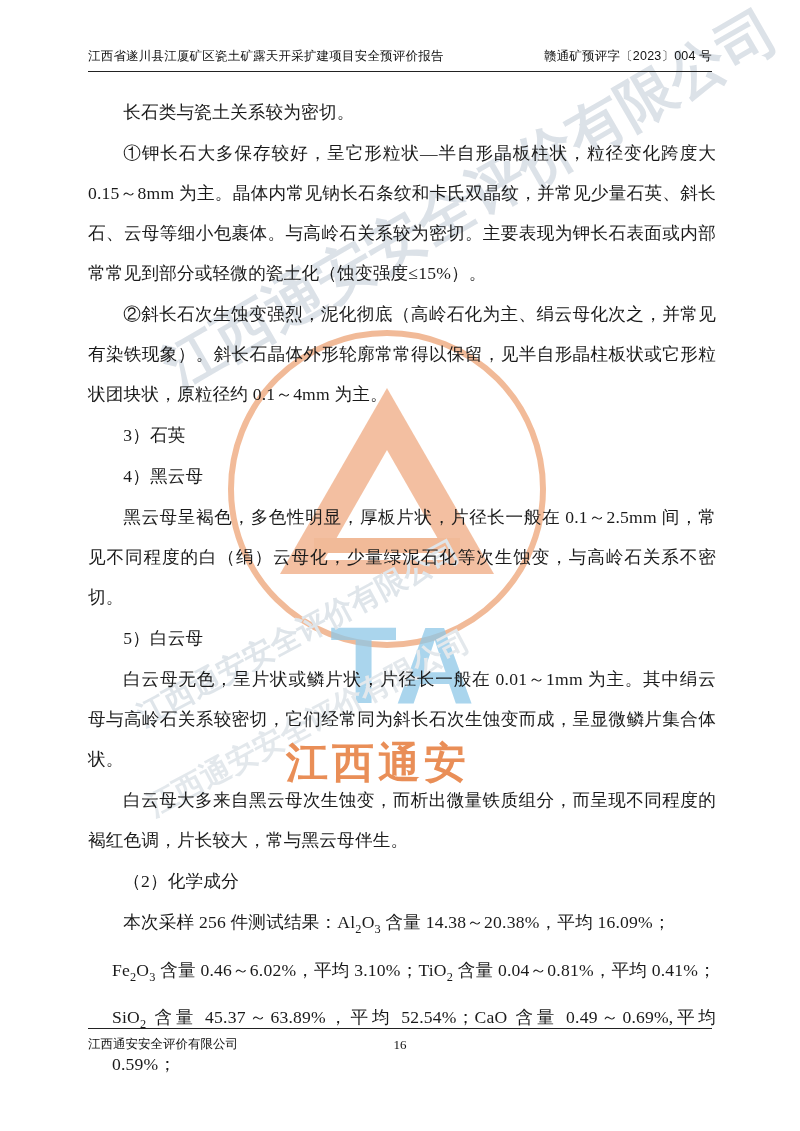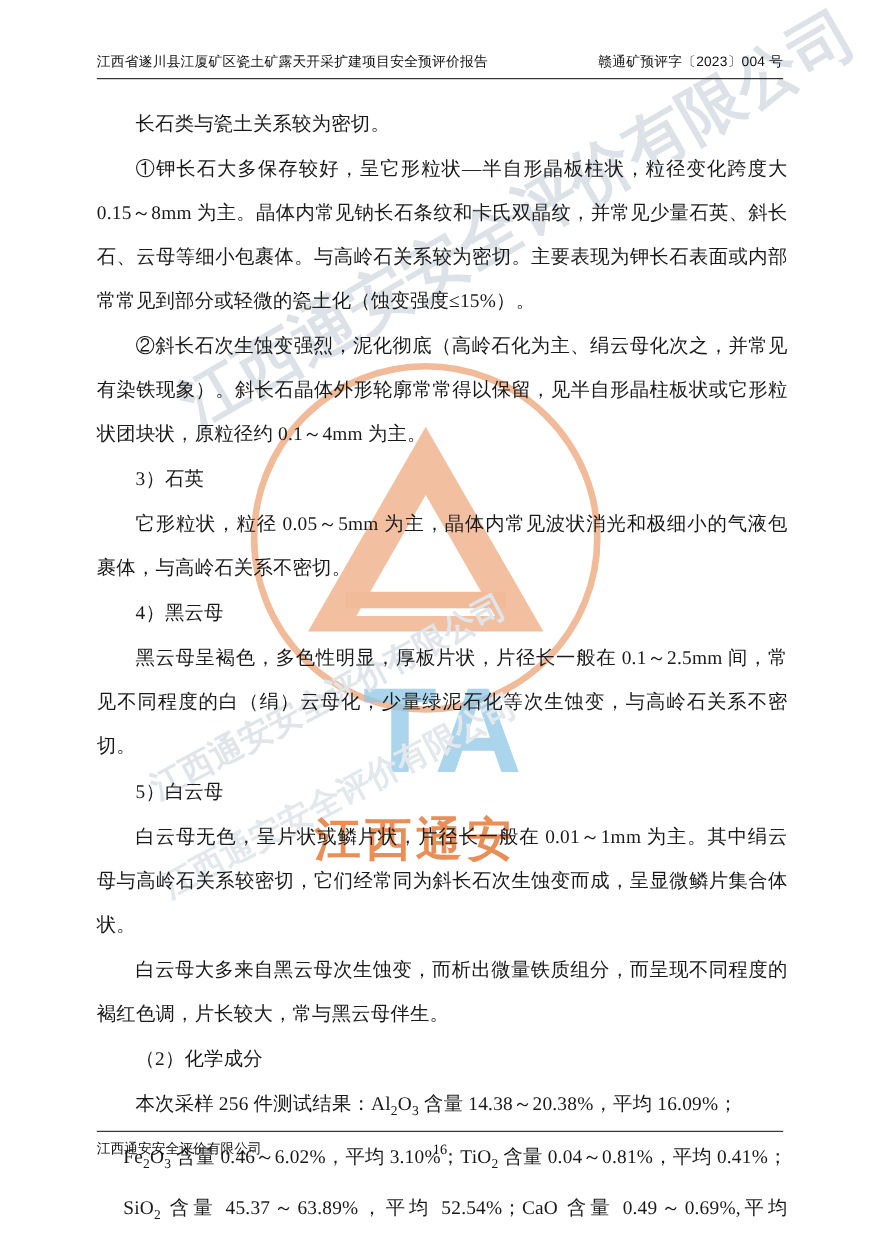--- a/index.html
+++ b/index.html
@@ -228,21 +228,20 @@
       <span>赣通矿预评字〔2023〕004 号</span>
     </div>
     <div class="header-rule"></div>
   </div>
 
   <div class="content">
     <p class="para">长石类与瓷土关系较为密切。</p>
     <p class="para">①钾长石大多保存较好，呈它形粒状—半自形晶板柱状，粒径变化跨度大 0.15～8mm 为主。晶体内常见钠长石条纹和卡氏双晶纹，并常见少量石英、斜长石、云母等细小包裹体。与高岭石关系较为密切。主要表现为钾长石表面或内部常常见到部分或轻微的瓷土化（蚀变强度≤15%）。</p>
     <p class="para">②斜长石次生蚀变强烈，泥化彻底（高岭石化为主、绢云母化次之，并常见有染铁现象）。斜长石晶体外形轮廓常常得以保留，见半自形晶柱板状或它形粒状团块状，原粒径约 0.1～4mm 为主。</p>
     <p class="para">3）石英</p>
-    <p class="para">它形粒状，粒径 0.05～5mm 为主，晶体内常见波状消光和极细小的气液包裹体，与高岭石关系不密切。</p>
     <p class="para">4）黑云母</p>
     <p class="para">黑云母呈褐色，多色性明显，厚板片状，片径长一般在 0.1～2.5mm 间，常见不同程度的白（绢）云母化，少量绿泥石化等次生蚀变，与高岭石关系不密切。</p>
     <p class="para">5）白云母</p>
     <p class="para">白云母无色，呈片状或鳞片状，片径长一般在 0.01～1mm 为主。其中绢云母与高岭石关系较密切，它们经常同为斜长石次生蚀变而成，呈显微鳞片集合体状。</p>
     <p class="para">白云母大多来自黑云母次生蚀变，而析出微量铁质组分，而呈现不同程度的褐红色调，片长较大，常与黑云母伴生。</p>
     <p class="para">（2）化学成分</p>
 
     <p class="para"><span>本次采样 256 件测试结果：Al</span><sub>2</sub><span>O</span><sub>3</sub><span> 含量 14.38～20.38%，平均 16.09%；</span></p>
 
     <p class="para noindent"><span>Fe</span><sub>2</sub><span>O</span><sub>3</sub><span> 含量 0.46～6.02%，平均 3.10%；TiO</span><sub>2</sub><span> 含量 0.04～0.81%，平均 0.41%；</span></p>

